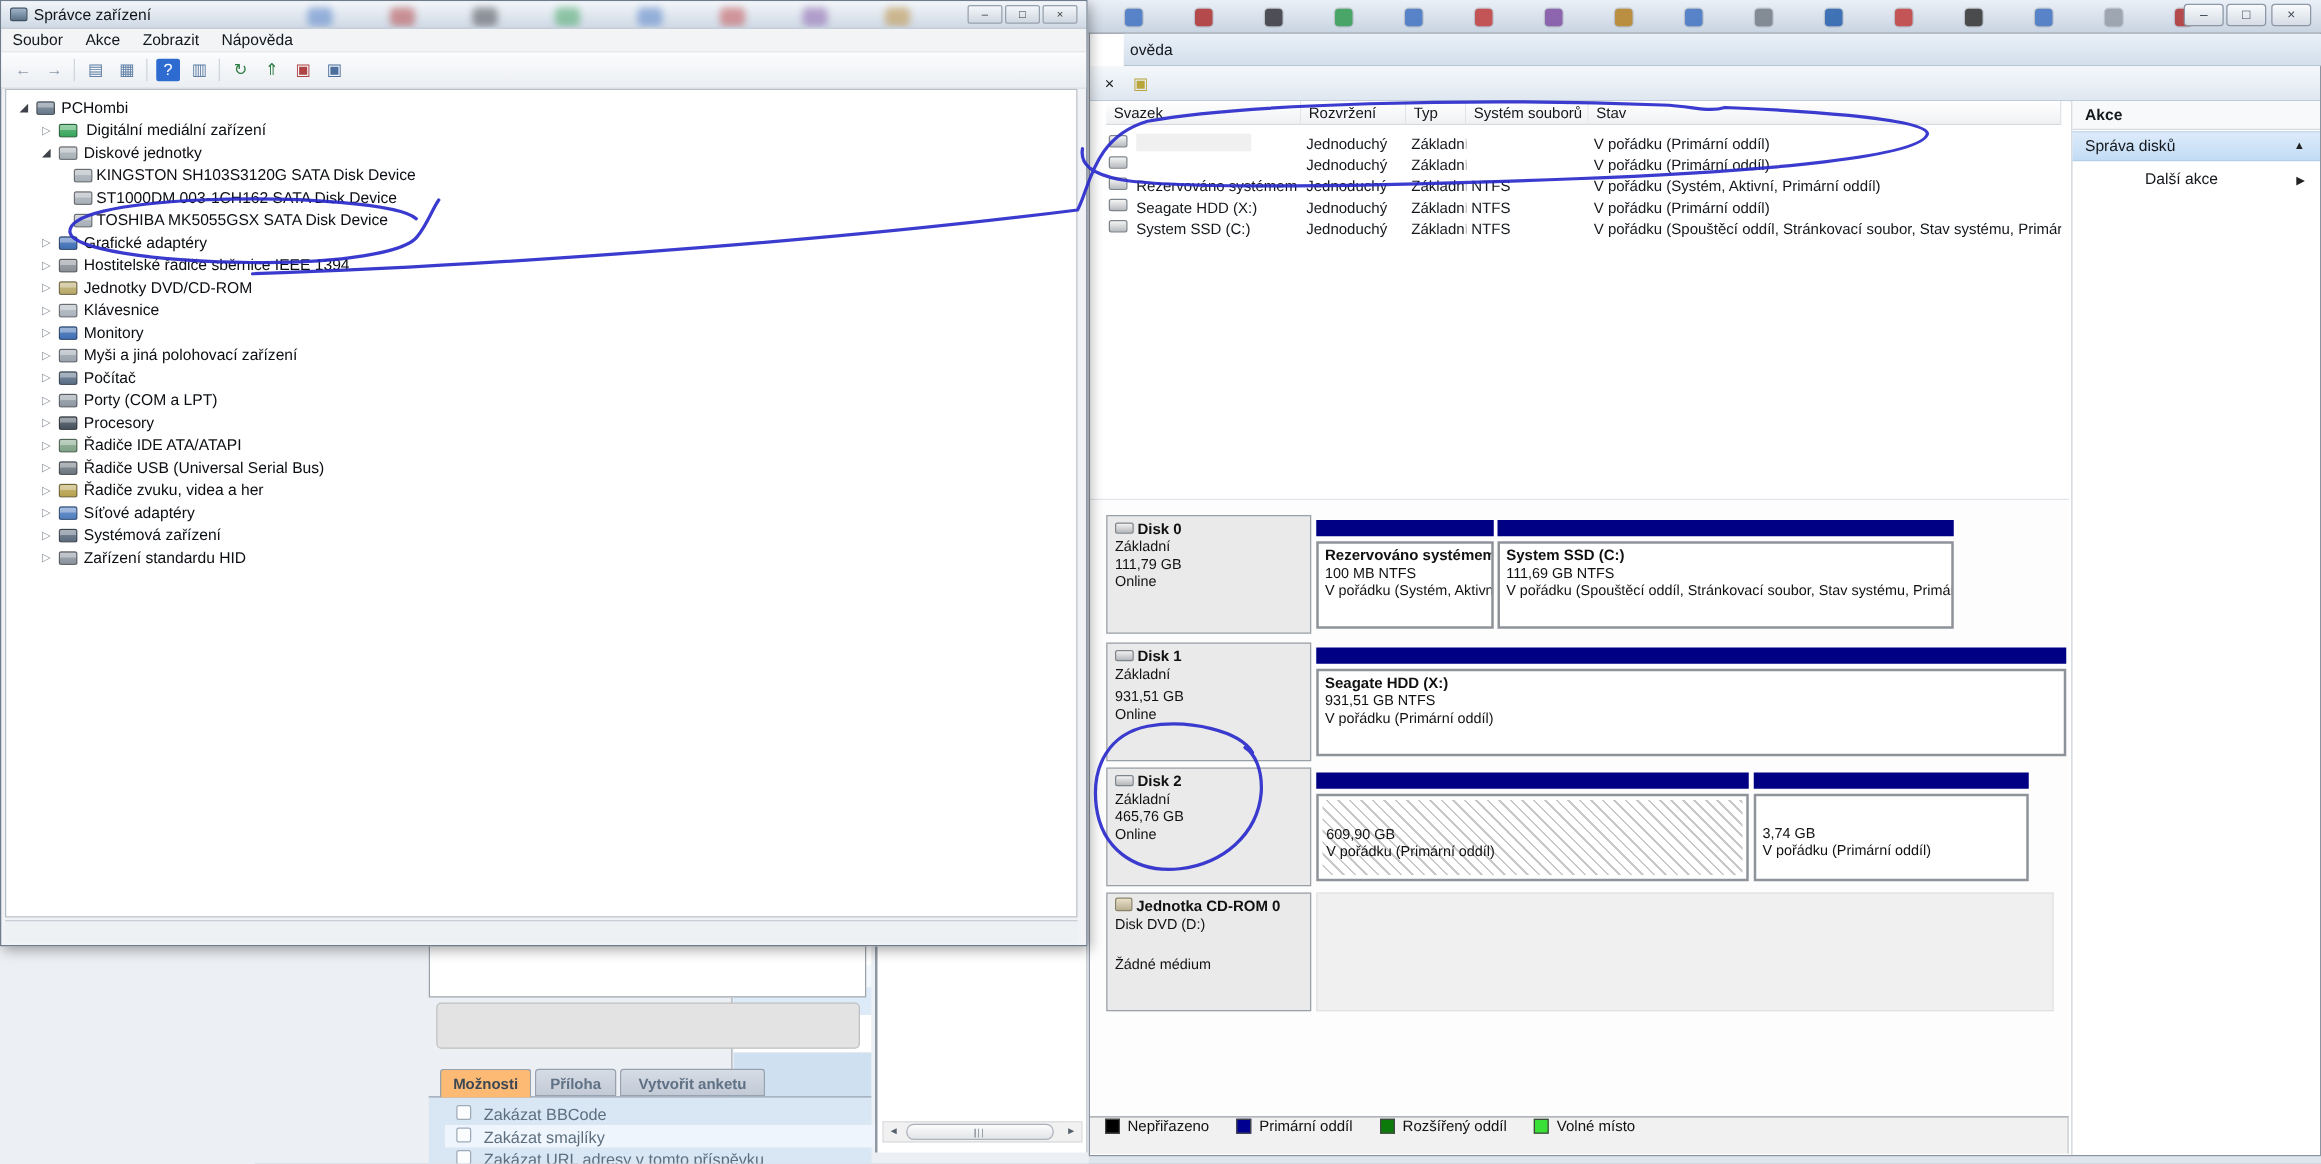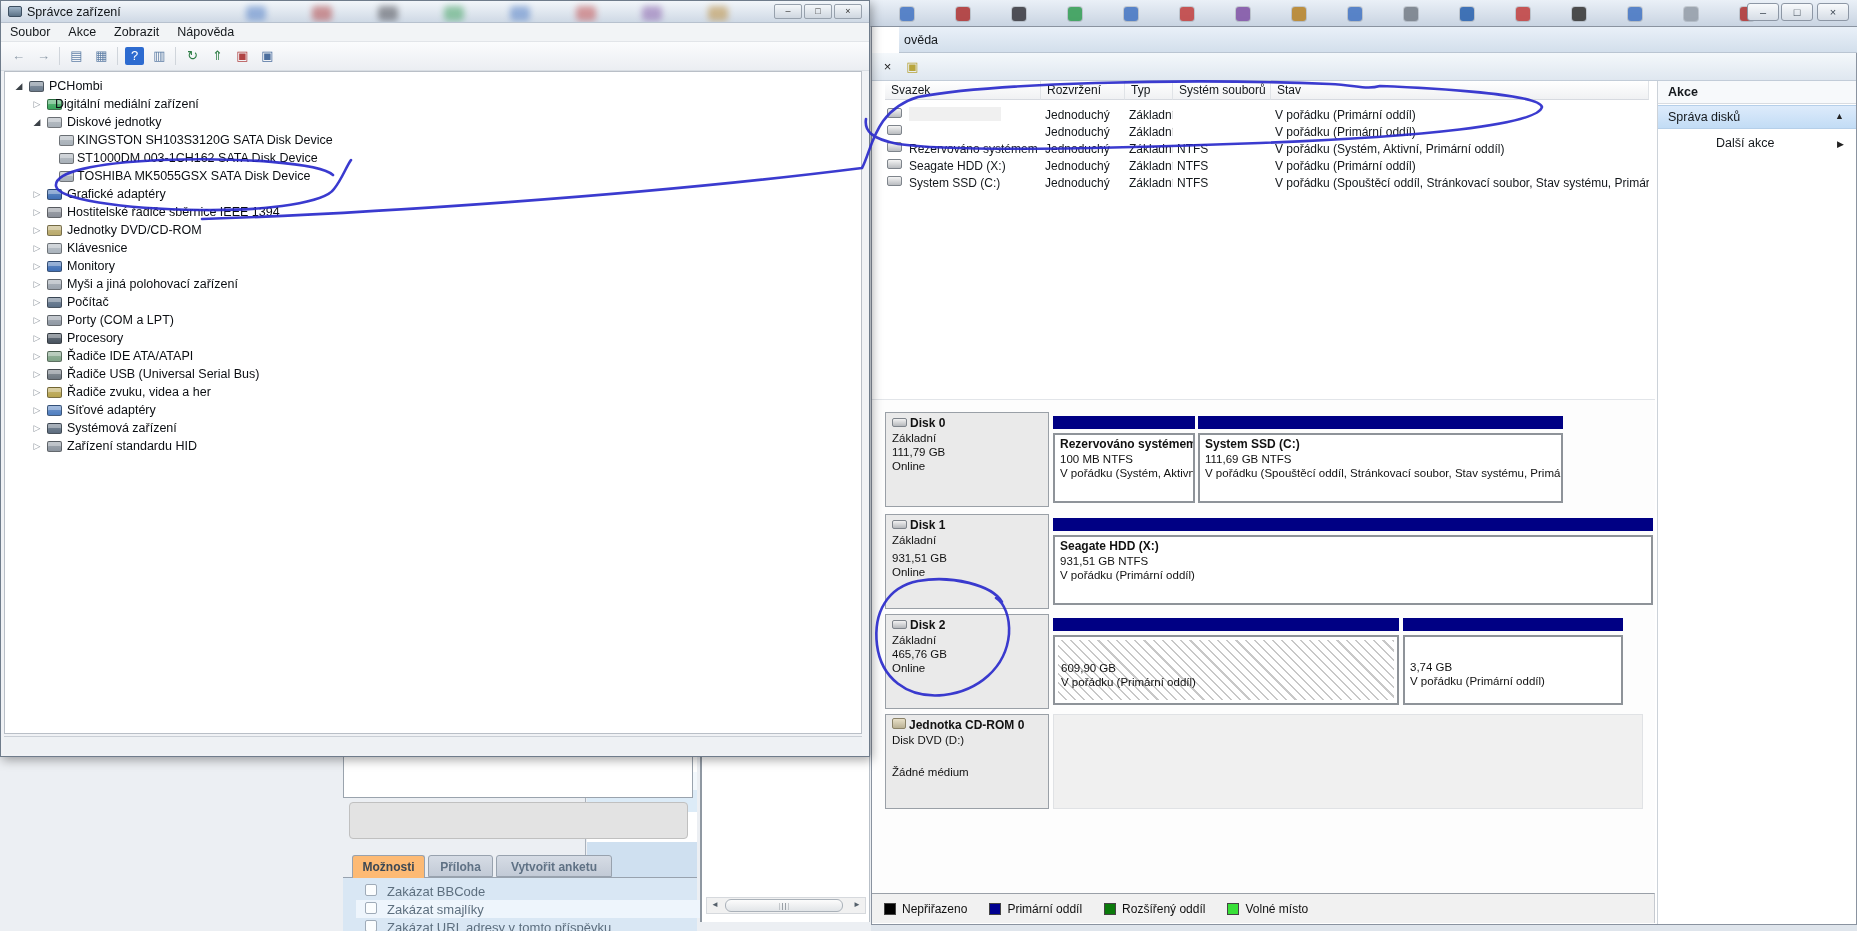--- a/index.html
+++ b/index.html
@@ -63,21 +63,21 @@
   .disk-info{position:absolute;left:13px;width:164px;background:#eaeaea;border:1px solid #9aa0a7;
     font-size:11.5px;padding:3px 6px;color:#111;}
   .disk-info b{font-size:12px;}
   .pbar{position:absolute;height:13px;}
   .pbox{position:absolute;background:#fff;border:2px solid #8e9399;font-size:11.5px;overflow:hidden;padding:2px 5px;white-space:nowrap;color:#111;}
   .pbox b{font-size:12px;}
   .hatchwrap{padding:3px;}
   .hatch{width:100%;height:100%;padding:20px 3px 0 3px;
     background:repeating-linear-gradient(45deg,#ffffff 0 5px,#c8c8c8 5px 6.5px);}
   #legend{position:absolute;left:0;top:866px;width:783px;height:30px;background:#f1f1f1;
-    border-top:1px solid #9aa0a8;border-right:1px solid #c6cad0;display:flex;align-items:center;gap:22px;padding-left:12px;font-size:12px;}
+    border-top:1px solid #9aa0a8;border-right:1px solid #c6cad0;display:flex;align-items:flex-start;gap:22px;padding-left:12px;font-size:12px;}
   .lg-item{display:flex;align-items:center;gap:6px;}
   .lg-sw{width:12px;height:12px;border:1px solid #444;}
   #actions{position:absolute;left:785px;top:54px;width:199px;height:843px;background:#fff;border-left:1px solid #ccd2d9;}
   #actions-hd{height:23px;border-bottom:1px solid #d8dce1;background:#f7f9fb;font-size:12.5px;font-weight:bold;
     padding:4px 0 0 10px;color:#14181c;}
   #act-group{position:absolute;left:0;top:24px;width:100%;height:24px;
     background:linear-gradient(#ddebfb,#c2dcf5);border-top:1px solid #b5cfe9;border-bottom:1px solid #b5cfe9;
     font-size:12.5px;padding:4px 0 0 10px;color:#14181c;}
   #act-item{position:absolute;left:0;top:52px;width:100%;height:22px;font-size:12.5px;padding:3px 0 0 58px;color:#14181c;}
   .act-arrow{position:absolute;right:12px;top:5px;font-size:9px;color:#222;}
@@ -298,21 +298,21 @@
       </div>
     <div class="abs" id="tree-panel">
         <div class="tree-row" style="top:6px">
           <div class="expander open" style="left:8px">◢</div>
           <div class="dev-icon" style="left:24px;background:linear-gradient(#6b7b8ccc,#6b7b8c)"></div>
           <div class="tree-label" style="left:44px">PCHombi</div>
         </div>
         <div class="tree-row" style="top:24px">
           <div class="expander" style="left:26px">▷</div>
           <div class="dev-icon" style="left:42px;background:linear-gradient(#3aa65ccc,#3aa65c)"></div>
-          <div class="tree-label" style="left:50px">Digitální mediální zařízení</div>
+          <div class="tree-label" style="left:64px">Digitální mediální zařízení</div>
         </div>
         <div class="tree-row" style="top:42px">
           <div class="expander open" style="left:26px">◢</div>
           <div class="dev-icon" style="left:42px;background:linear-gradient(#a8b0b8cc,#a8b0b8)"></div>
           <div class="tree-label" style="left:62px">Diskové jednotky</div>
         </div>
         <div class="tree-row" style="top:60px">
           <div class="dev-icon" style="left:54px;background:linear-gradient(#a8b0b8cc,#a8b0b8)"></div>
           <div class="tree-label" style="left:72px">KINGSTON SH103S3120G SATA Disk Device</div>
         </div>

